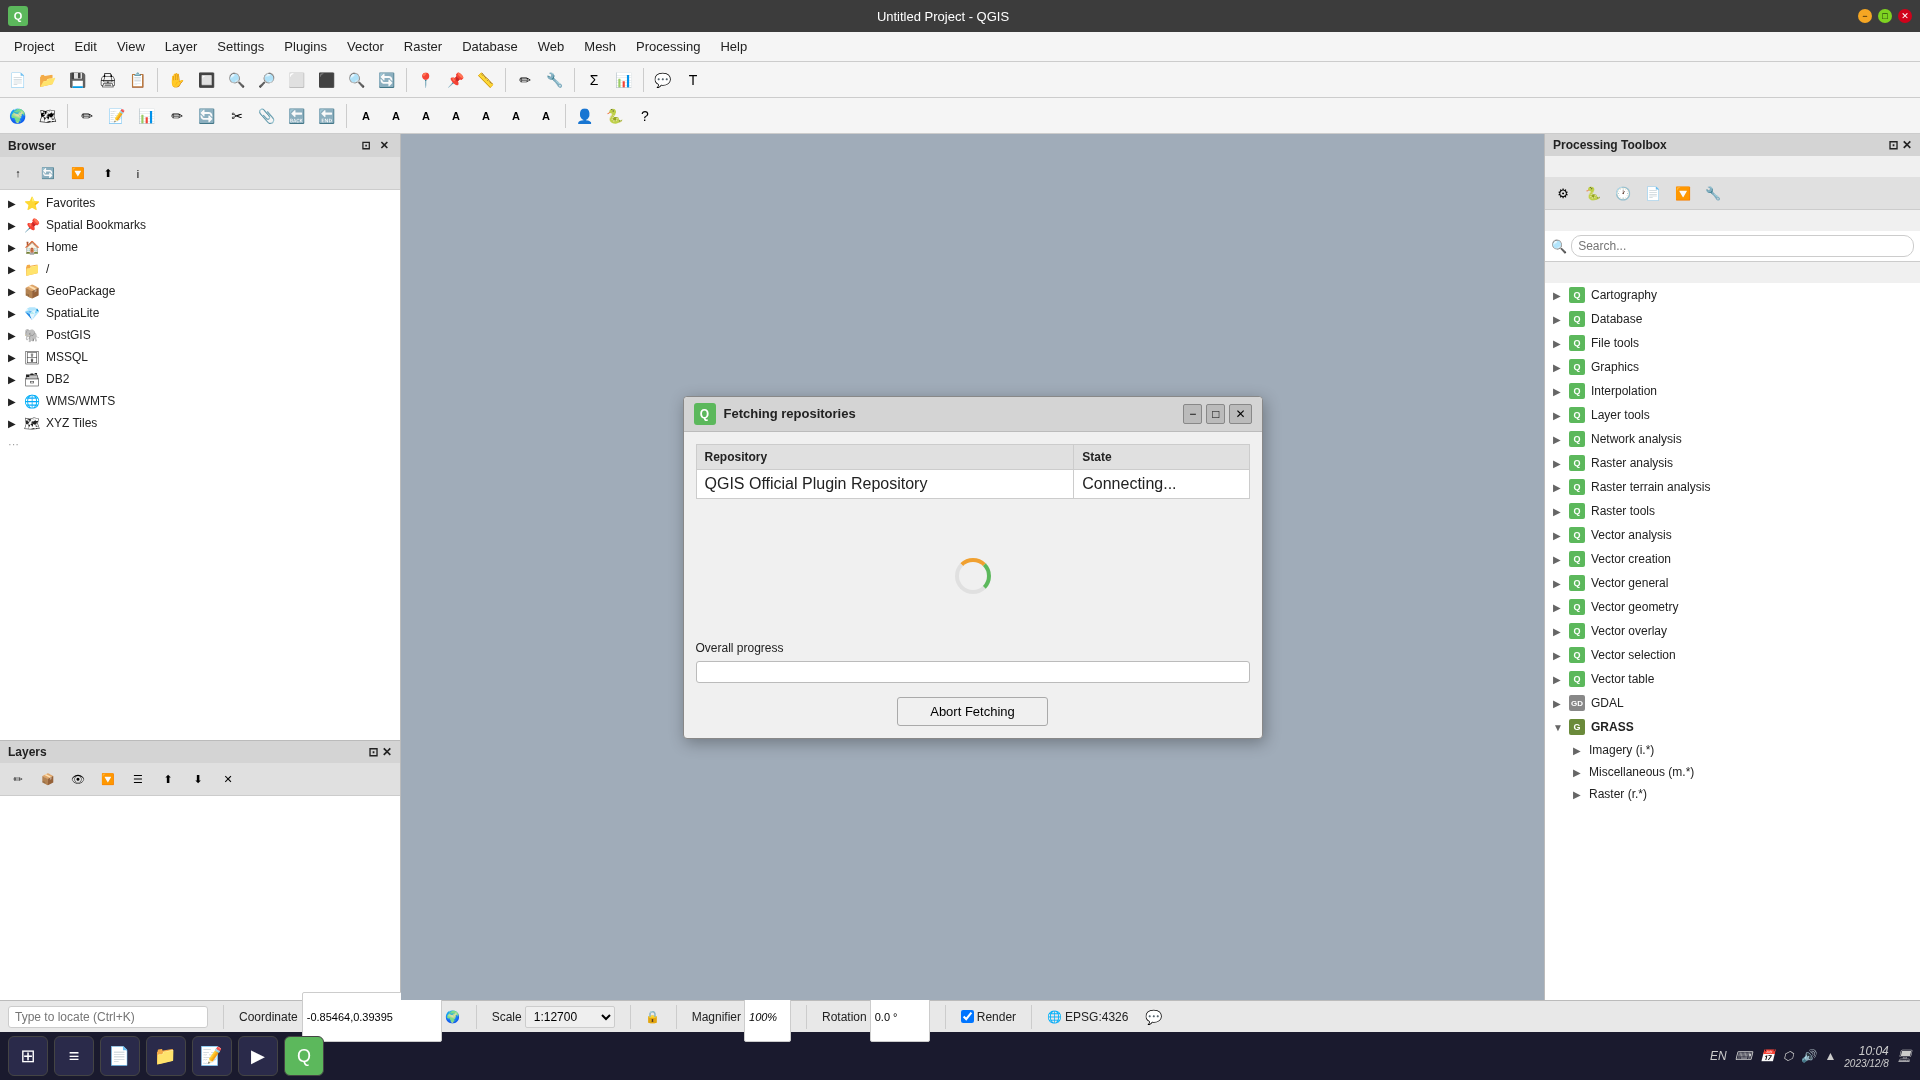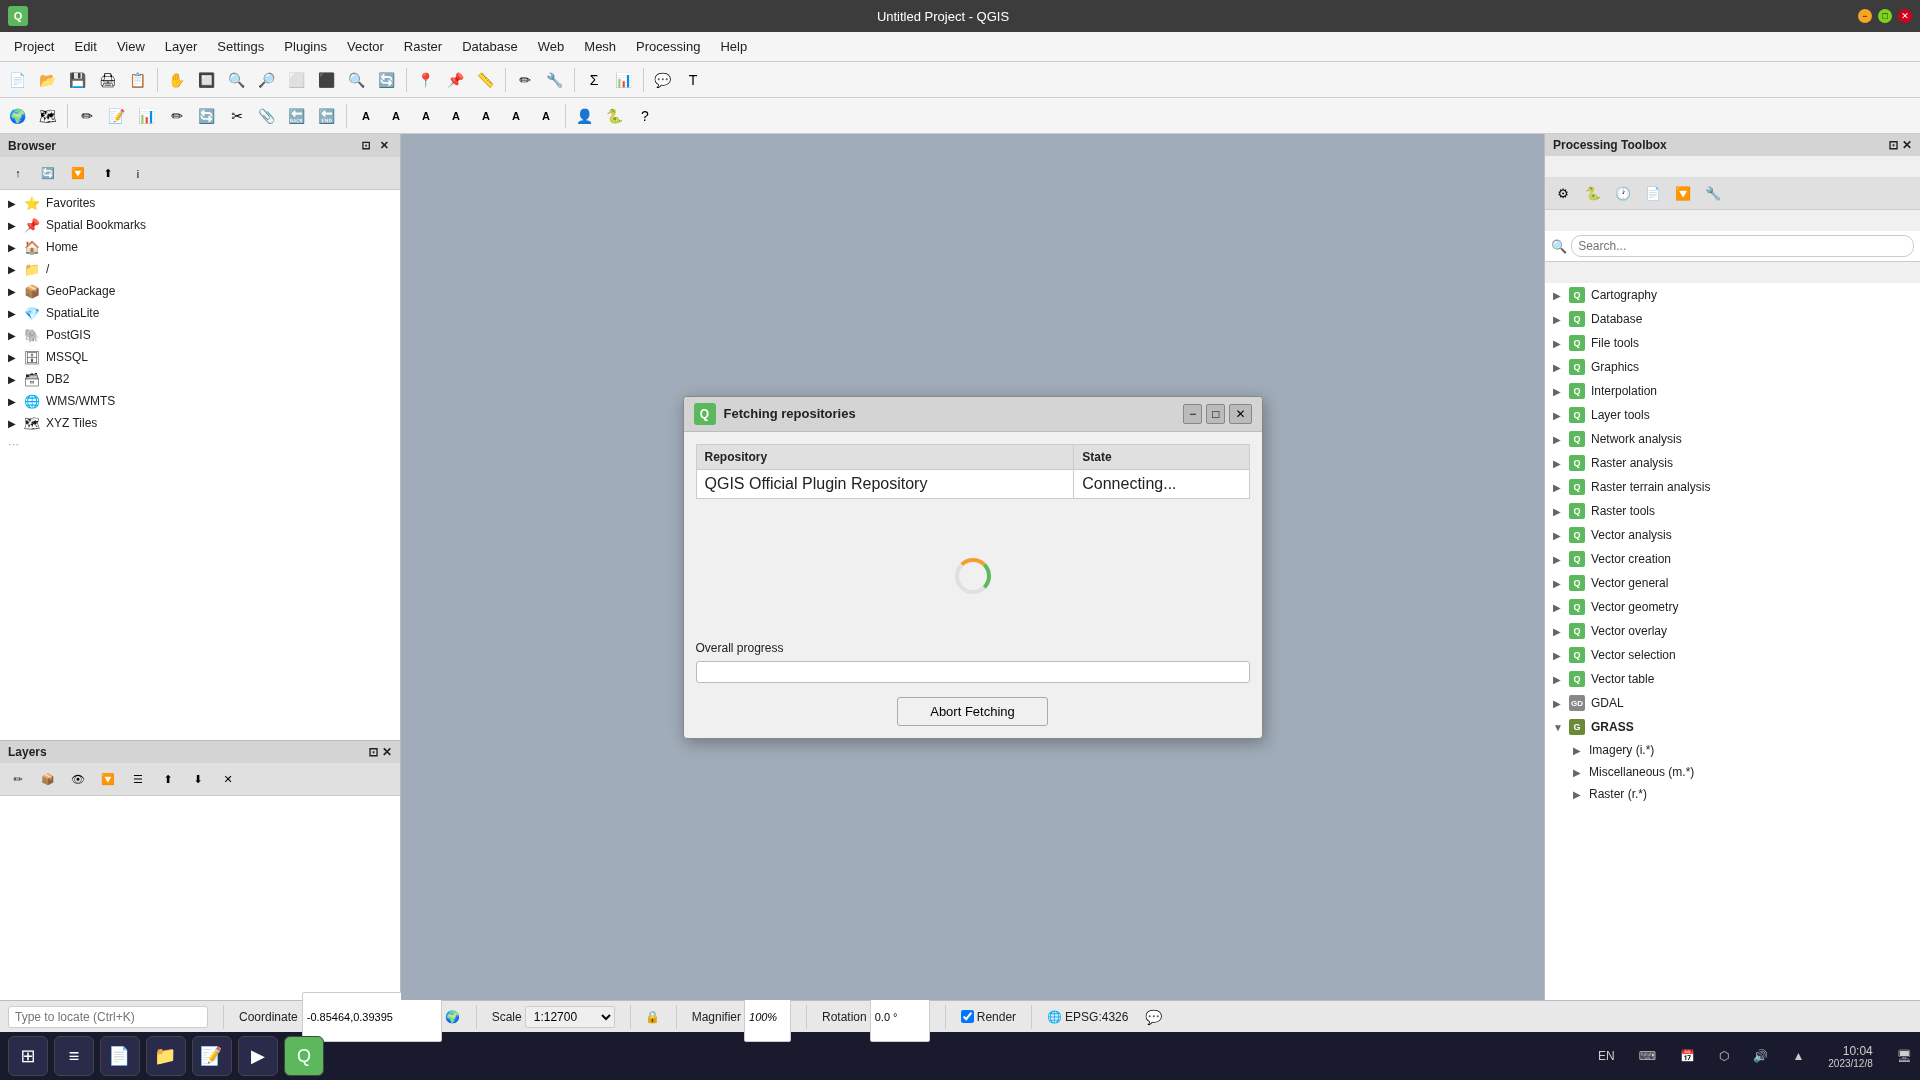--- a/index.html
+++ b/index.html
@@ -518,21 +518,21 @@
 <div id="taskbar">
   <button class="taskbar-btn">⊞</button>
   <button class="taskbar-btn">≡</button>
   <button class="taskbar-btn">📄</button>
   <button class="taskbar-btn">📁</button>
   <button class="taskbar-btn">📝</button>
   <button class="taskbar-btn">▶</button>
   <button class="taskbar-btn active" style="background:#5cb85c;">Q</button>
   <div class="status-spacer"></div>
 
-  <div style="display:flex;align-items:center;gap:24px;color:#ccc;font-size:12px;">
+  <div style="display:flex;align-items:center;gap:8px;color:#ccc;font-size:12px;font-style:italic;">
     <span>EN</span>
     <span>⌨</span>
     <span>📅</span>
     <span>⬡</span>
     <span>🔊</span>
     <span>▲</span>
     <div style="display:flex;flex-direction:column;align-items:flex-end;">
       <span>10:04</span>
       <span style="font-size:10px;">2023/12/8</span>
     </div>

